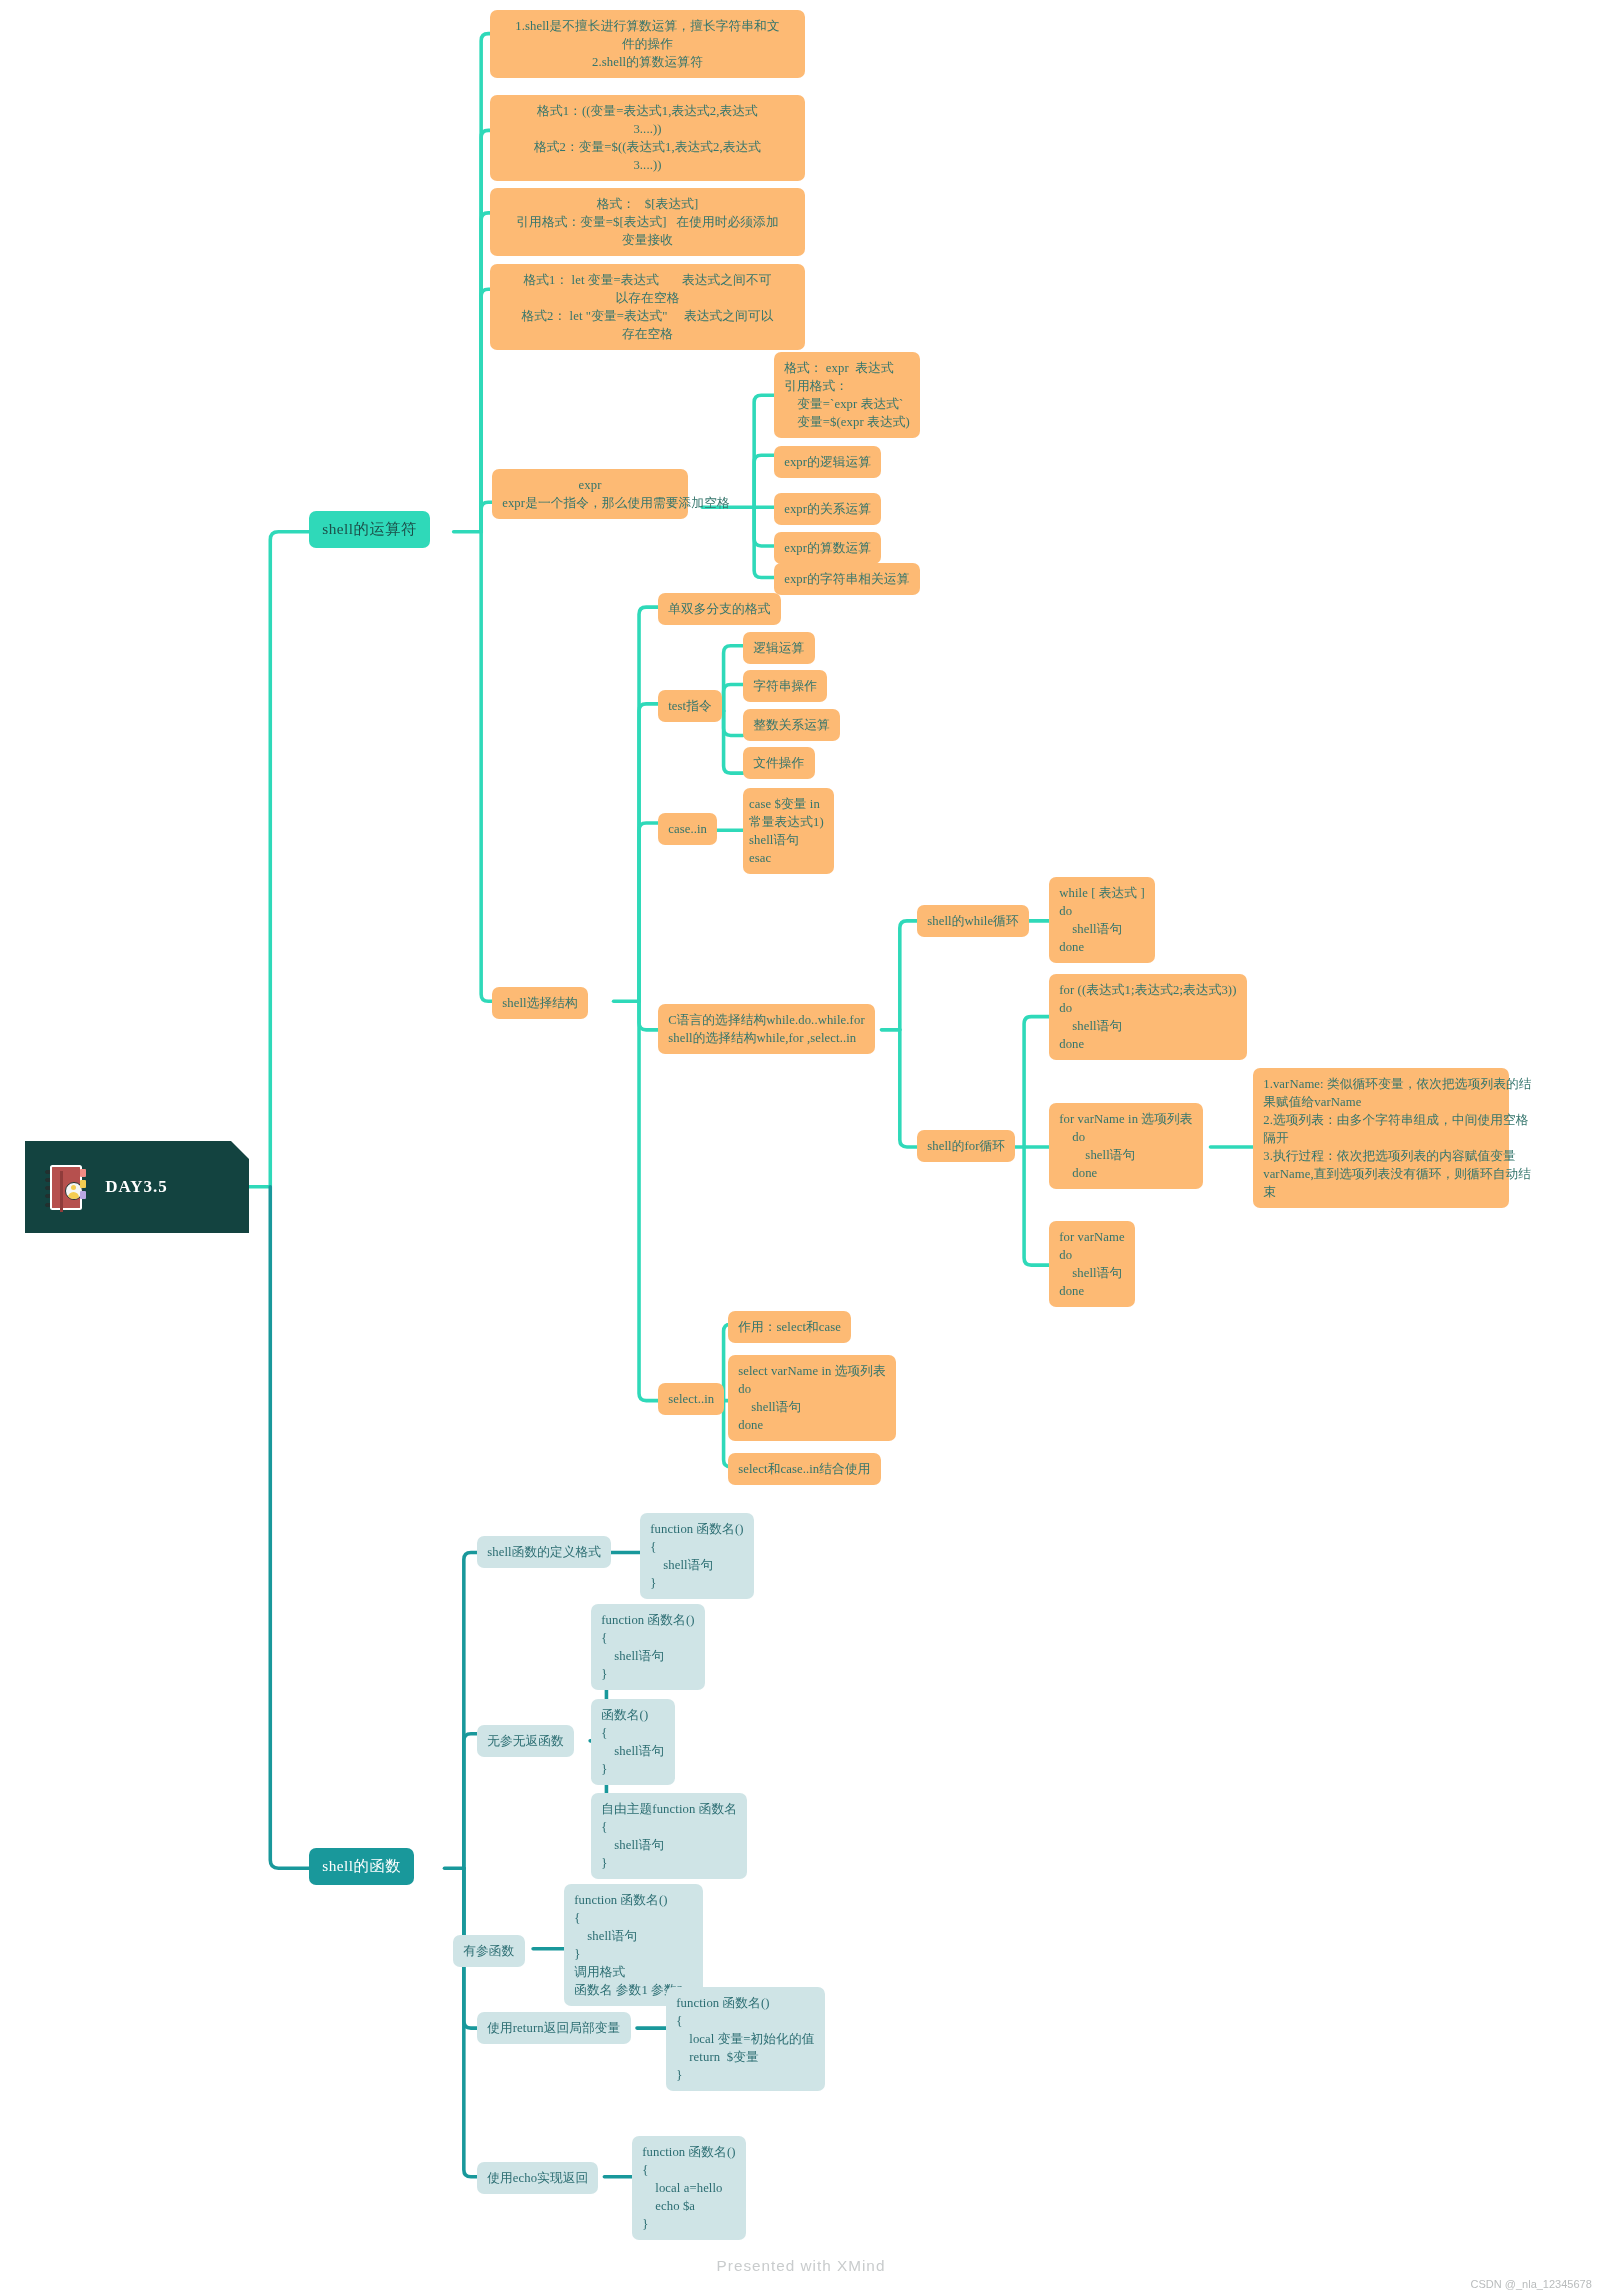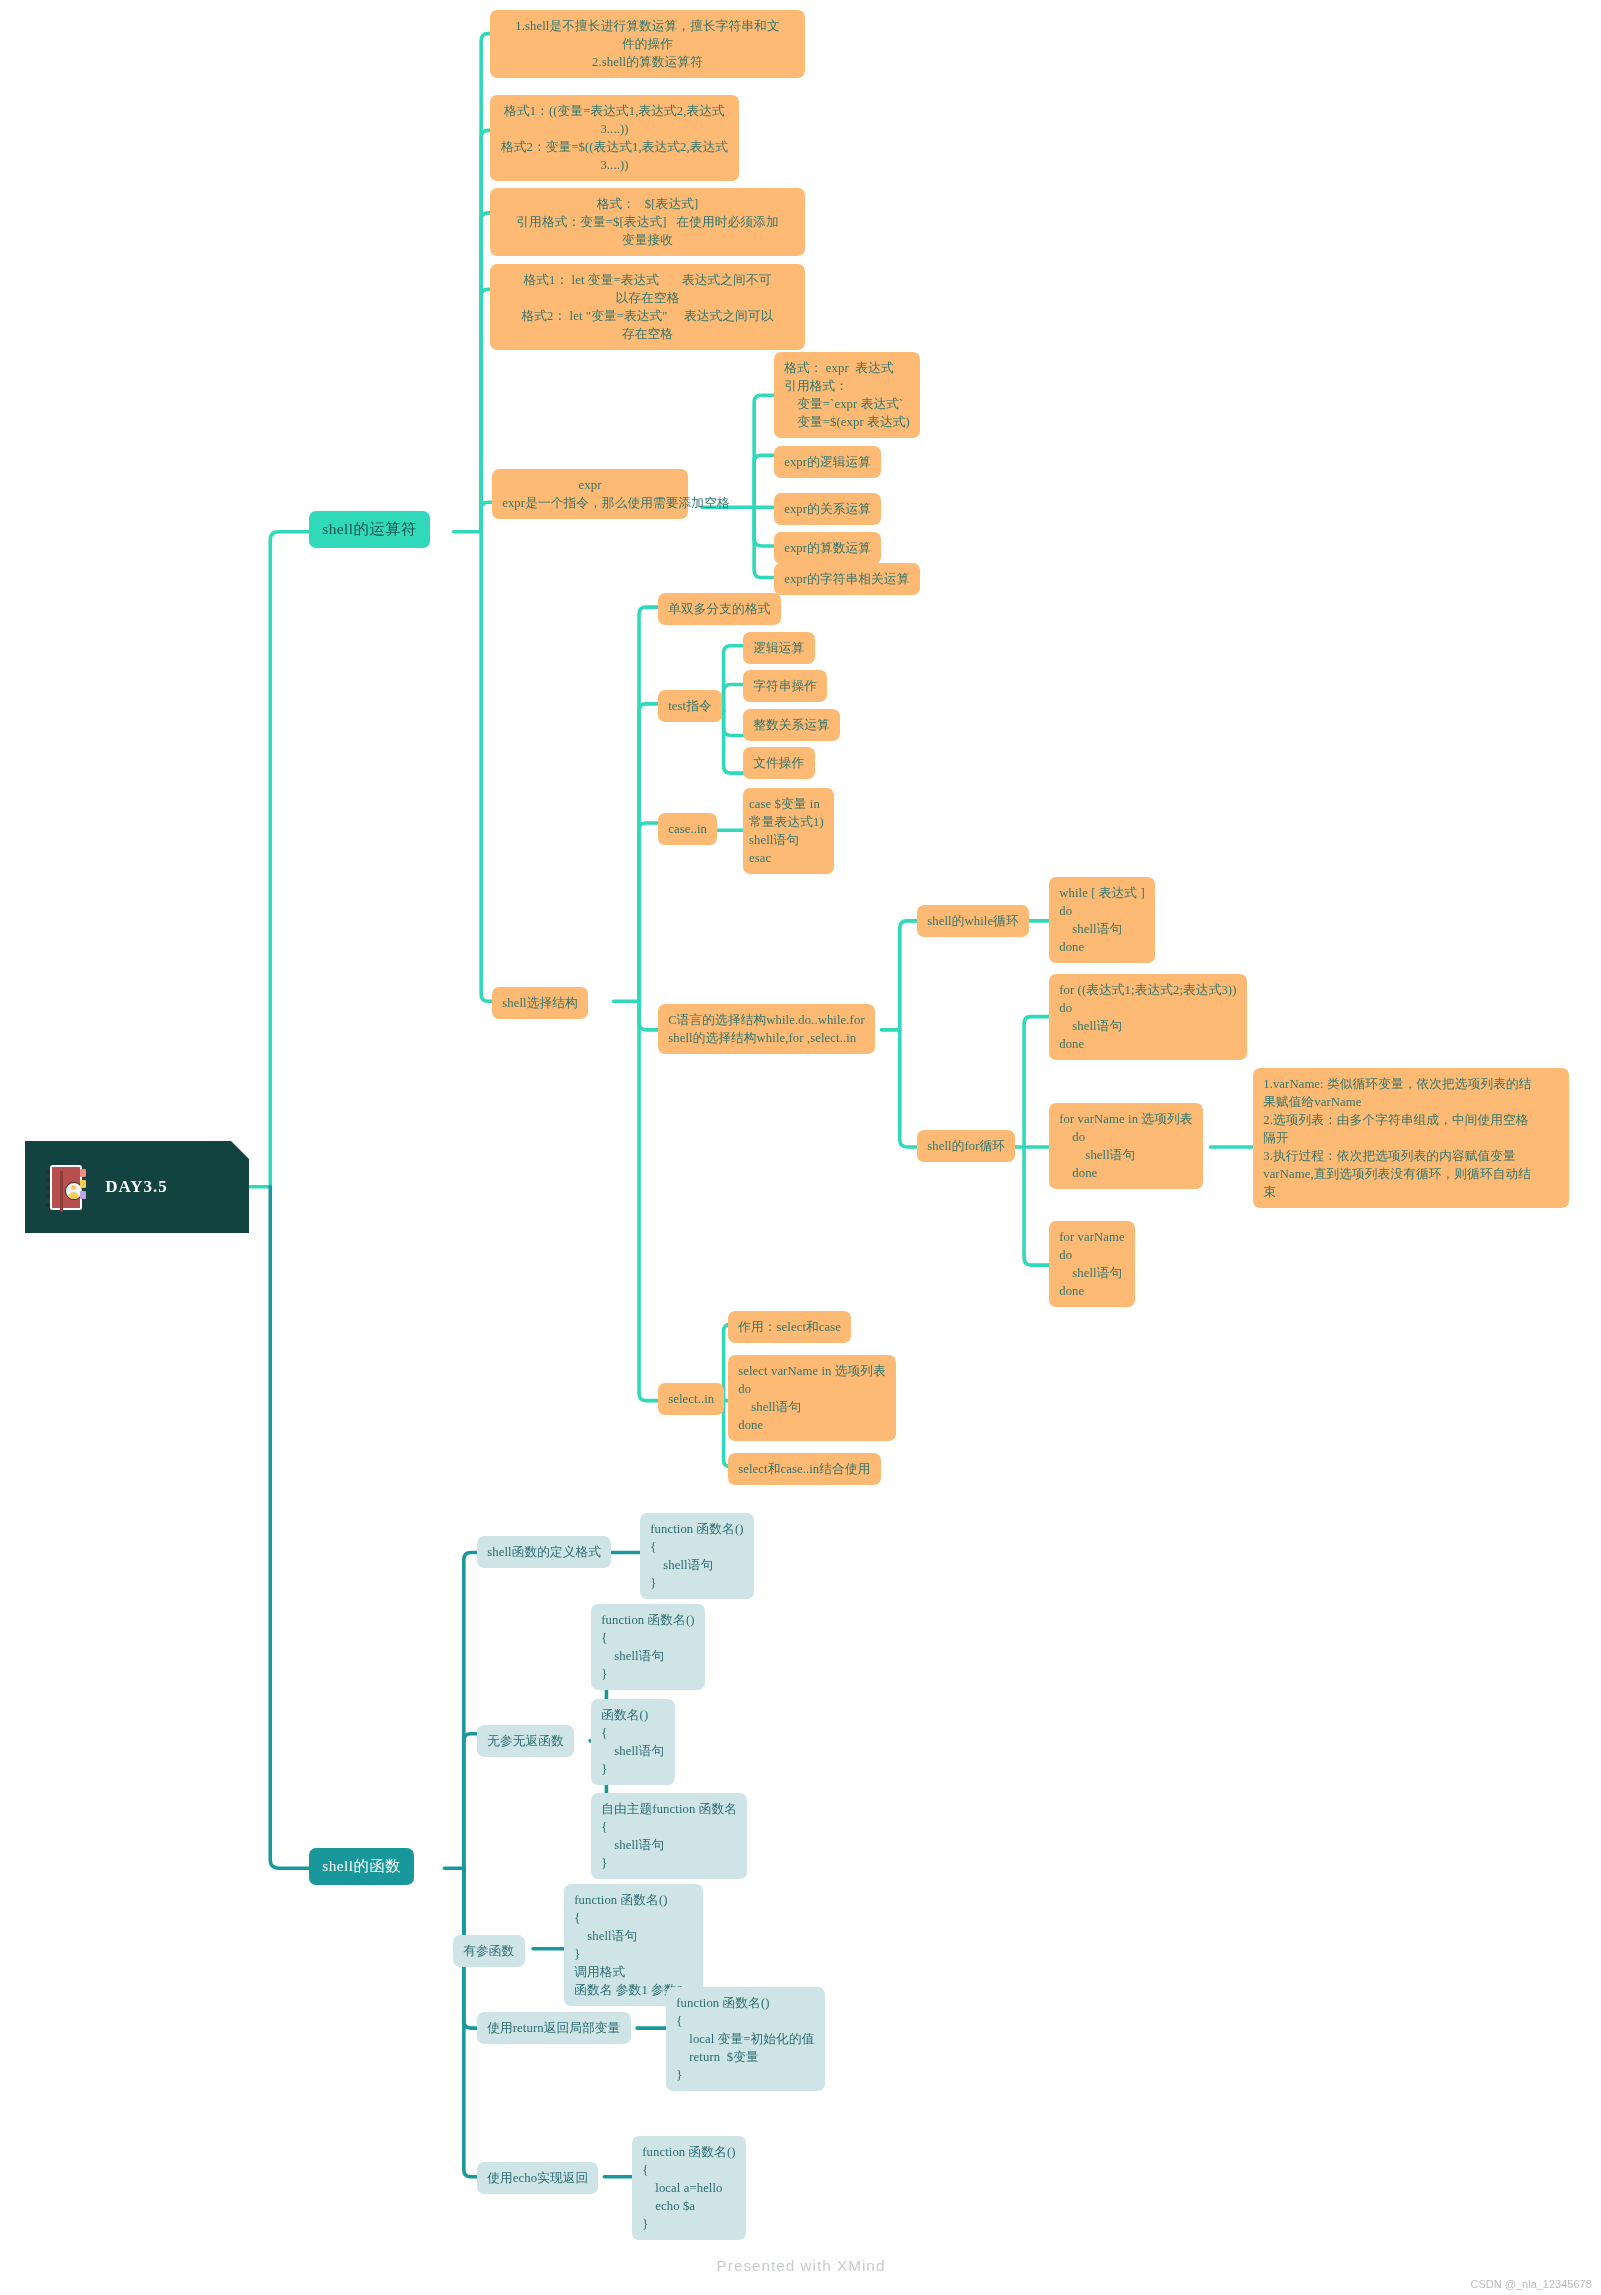--- a/index.html
+++ b/index.html
@@ -211,21 +211,21 @@
     <div class="root-title">DAY3.5</div>
   </div>
 
   <div class="branch branch-a" style="left:309px; top:511px;">shell的运算符</div>
   <div class="branch branch-b" style="left:309px; top:1848px;">shell的函数</div>
 
   <div class="node t-a center-text" style="left:490px; top:10.2px; width:315px;">1.shell是不擅长进行算数运算，擅长字符串和文
 件的操作
 2.shell的算数运算符</div>
 
-  <div class="node t-a center-text" style="left:490px; top:95px; width:249px;">格式1：((变量=表达式1,表达式2,表达式
+  <div class="node t-a center-text" style="left:490px; top:95px; width:315px;">格式1：((变量=表达式1,表达式2,表达式
 3....))
 格式2：变量=$((表达式1,表达式2,表达式
 3....))</div>
 
   <div class="node t-a center-text" style="left:490px; top:188px; width:315px;">格式：   $[表达式]
 引用格式：变量=$[表达式]   在使用时必须添加
 变量接收</div>
 
   <div class="node t-a center-text" style="left:490px; top:264px; width:315px;">格式1： let 变量=表达式       表达式之间不可
 以存在空格
@@ -277,21 +277,21 @@
 done</div>
   <div class="node t-a" style="left:1049px; top:1103px;">for varName in 选项列表
     do
         shell语句
     done</div>
   <div class="node t-a" style="left:1049px; top:1221px;">for varName
 do
     shell语句
 done</div>
 
-  <div class="node t-a" style="left:1253px; top:1068px; width:316px;">1.varName: 类似循环变量，依次把选项列表的结
+  <div class="node t-a" style="left:1253px; top:1068px; width:256px;">1.varName: 类似循环变量，依次把选项列表的结
 果赋值给varName
 2.选项列表：由多个字符串组成，中间使用空格
 隔开
 3.执行过程：依次把选项列表的内容赋值变量
 varName,直到选项列表没有循环，则循环自动结
 束</div>
 
   <div class="node t-a" style="left:658px; top:1383px;">select..in</div>
   <div class="node t-a" style="left:728px; top:1311px;">作用：select和case</div>
   <div class="node t-a" style="left:728px; top:1355px;">select varName in 选项列表

